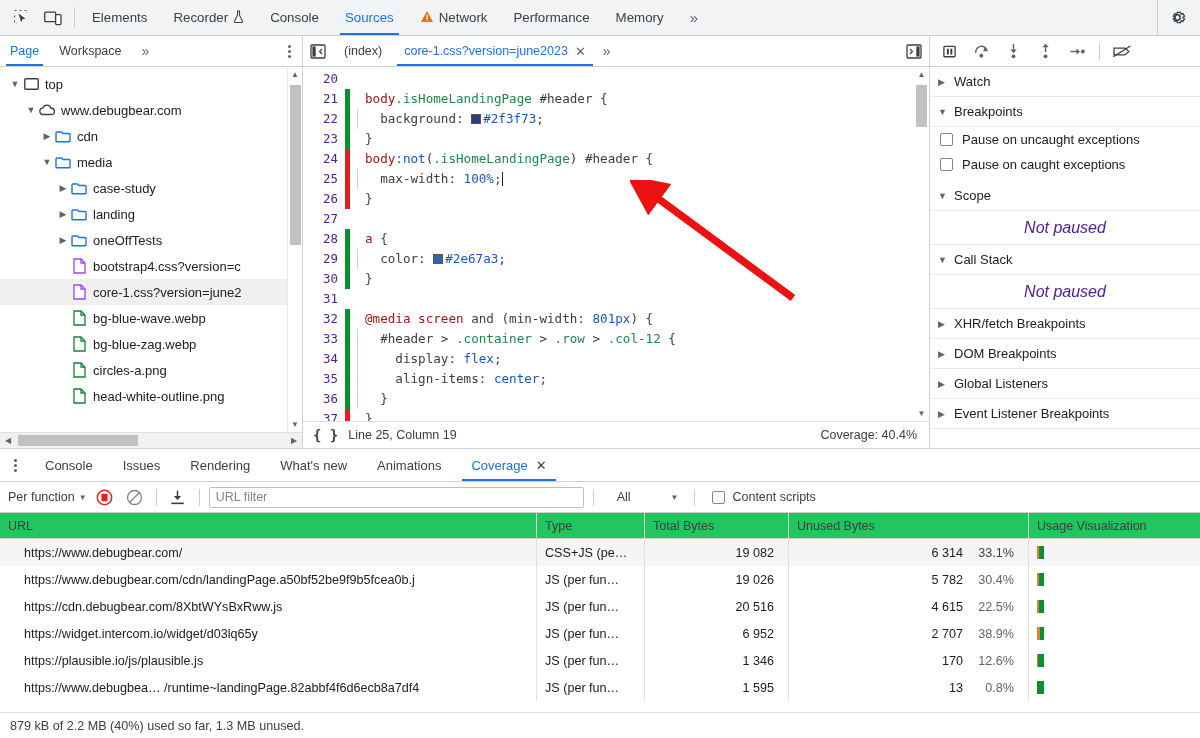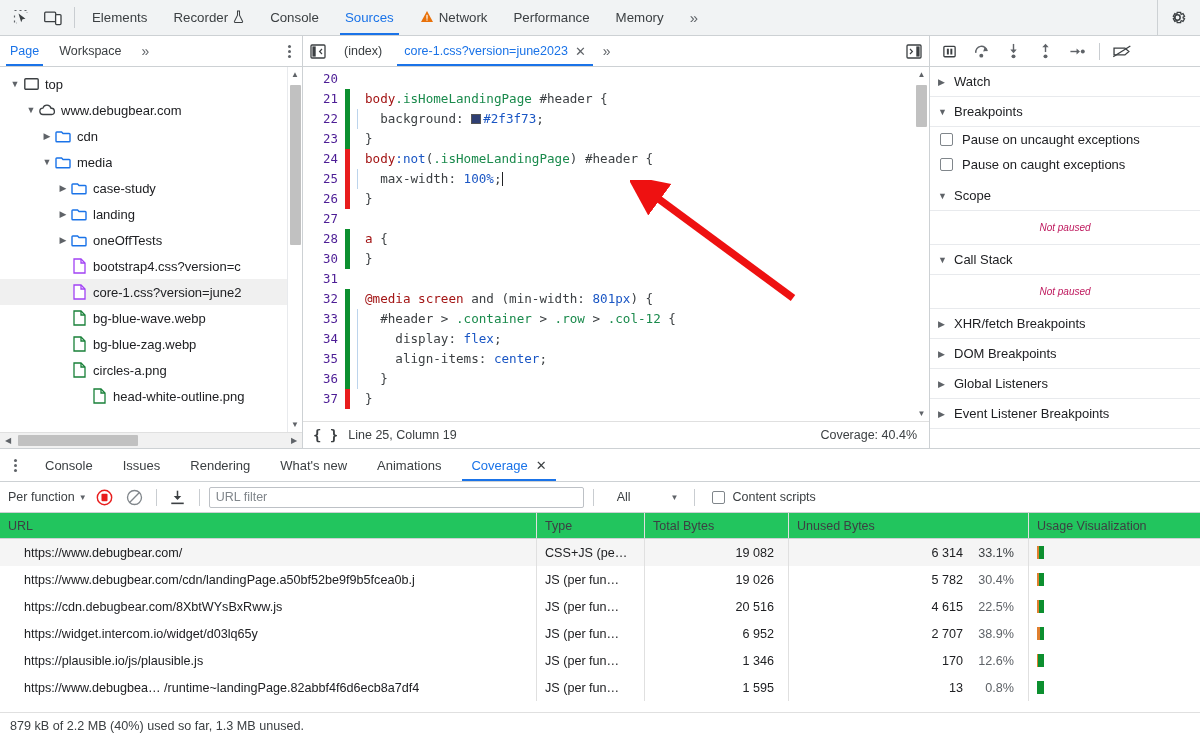--- a/index.html
+++ b/index.html
@@ -126,21 +126,21 @@
   
   .dbg-pane { width: 270px; min-width: 270px; display: flex; flex-direction: column; background: #fff; }
   .dbg-toolbar { height: 31px; min-height: 31px; display: flex; align-items: center; border-bottom: 1px solid #cdd1d4; padding: 0 4px; gap: 2px; }
   .dbg-btn { width: 30px; height: 26px; display: flex; align-items: center; justify-content: center; cursor: pointer; color: #5f6368; }
   .dbg-sep { width: 1px; height: 17px; background: #c9cdd1; margin: 0 5px; }
   .dbg-body { flex: 1; overflow: hidden; }
   .sect-head { height: 30px; display: flex; align-items: center; padding: 0 8px; font-size: 13px; color: #202124; cursor: pointer; border-bottom: 1px solid #e8eaed; }
   .sect-head .tw2 { width: 16px; font-size: 9px; color: #5f6368; }
   .cbrow { height: 25px; display: flex; align-items: center; padding: 0 8px 0 10px; font-size: 13px; color: #202124; cursor: pointer; }
   .cbox { width: 13px; height: 13px; border: 1px solid #80868b; border-radius: 2px; margin-right: 9px; background: #fff; }
-  .notpaused { height: 34px; display: flex; align-items: center; justify-content: center; font-style: italic; color: #be185d; font-size: 10px; border-bottom: 1px solid #e8eaed; }
+  .notpaused { height: 34px; display: flex; align-items: center; justify-content: center; font-style: italic; color: #4c1d95; font-size: 16px; border-bottom: 1px solid #e8eaed; }
 
   
   .drawer { flex: 1; display: flex; flex-direction: column; min-height: 0; background: #fff; }
   .dr-tabs { height: 33px; min-height: 33px; display: flex; align-items: stretch; border-bottom: 1px solid #cdd1d4; }
   .dr-tab { display: flex; align-items: center; gap: 8px; padding: 0 15px; font-size: 13px; color: #3c4043; cursor: pointer; position: relative; }
   .dr-tab.active { color: #1a73e8; }
   .dr-tab.active::after { content: ""; position: absolute; left: 6px; right: 6px; bottom: 0; height: 2px; background: #1a73e8; }
   .dr-tab .x { color: #3c4043; font-size: 13px; }
 
   .cov-toolbar { height: 31px; min-height: 31px; display: flex; align-items: center; padding: 0 8px; gap: 6px; border-bottom: 1px solid #cdd1d4; }
@@ -390,21 +390,21 @@
             <span class="tw"></span>
             <span class="tico">
               <svg width="13" height="16" viewBox="0 0 13 16">
                   <path d="M1 1h7l4 4v10H1z" fill="#fff" stroke="#188038" stroke-width="1.3"></path>
                   <path d="M8 1v4h4" fill="none" stroke="#188038" stroke-width="1.3"></path>
                 </svg>
             </span>
             <span class="tlabel">circles-a.png</span>
           </div>
 
-          <div class="trow" style="padding-left:76px">
+          <div class="trow" style="padding-left:56px">
             <span class="tw"></span>
             <span class="tico">
               <svg width="13" height="16" viewBox="0 0 13 16">
                   <path d="M1 1h7l4 4v10H1z" fill="#fff" stroke="#188038" stroke-width="1.3"></path>
                   <path d="M8 1v4h4" fill="none" stroke="#188038" stroke-width="1.3"></path>
                 </svg>
             </span>
             <span class="tlabel">head-white-outline.png</span>
           </div>
 
@@ -508,20 +508,28 @@
               <span class="gutter-gap"></span>
               <span class="ctext"></span>
             </div>
             <div class="cl">
               <span class="lnum">28</span>
               <span class="cov g"></span>
               <span class="gutter-gap"></span>
               <span class="ctext"><span class="k-tag">a</span><span class="k-punct"> {</span></span>
             </div>
             <div class="cl">
+              <span class="lnum">29</span>
+              <span class="cov g"></span>
+              <span class="gutter-gap">
+                <span class="ind"></span>
+              </span>
+              <span class="ctext"><span class="k-prop">  color: </span><span class="swatch" style="background: rgb(46, 103, 163);"></span><span class="k-val">#2e67a3</span><span class="k-punct">;</span></span>
+            </div>
+            <div class="cl">
               <span class="lnum">30</span>
               <span class="cov g"></span>
               <span class="gutter-gap"></span>
               <span class="ctext"><span class="k-punct">}</span></span>
             </div>
             <div class="cl">
               <span class="lnum">31</span>
               <span class="cov n"></span>
               <span class="gutter-gap"></span>
               <span class="ctext"></span>

